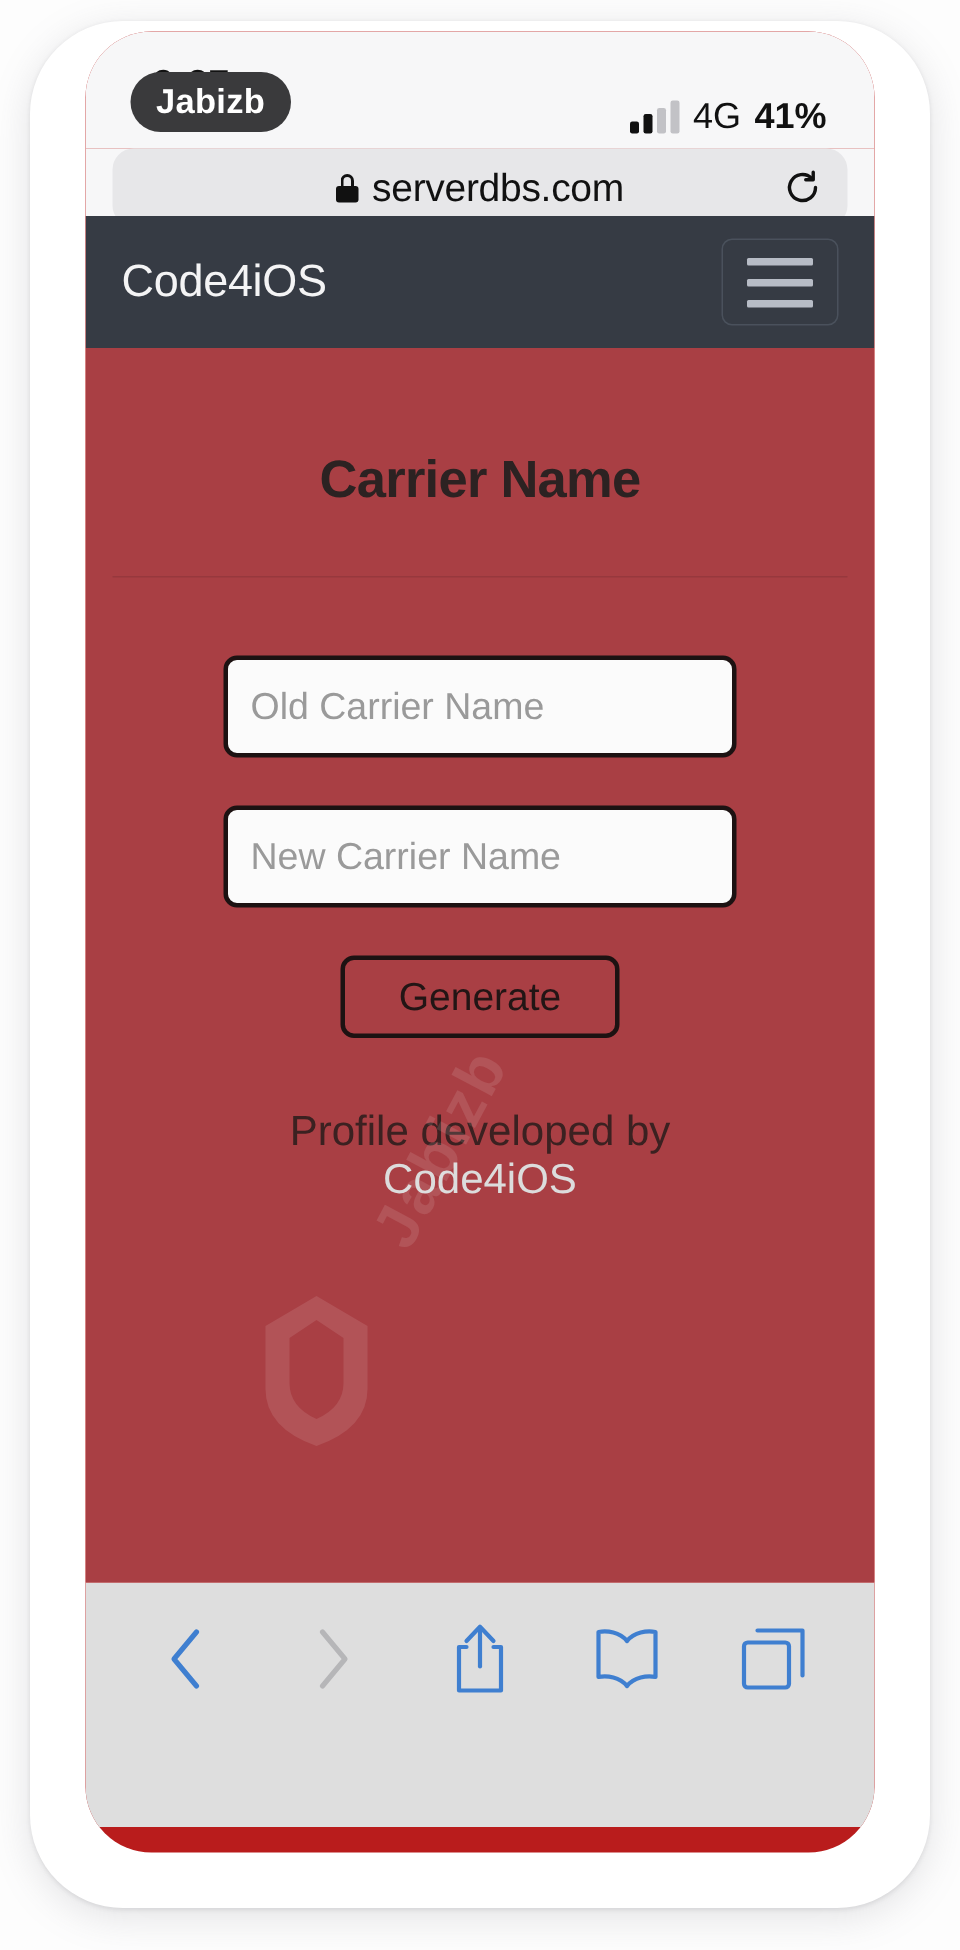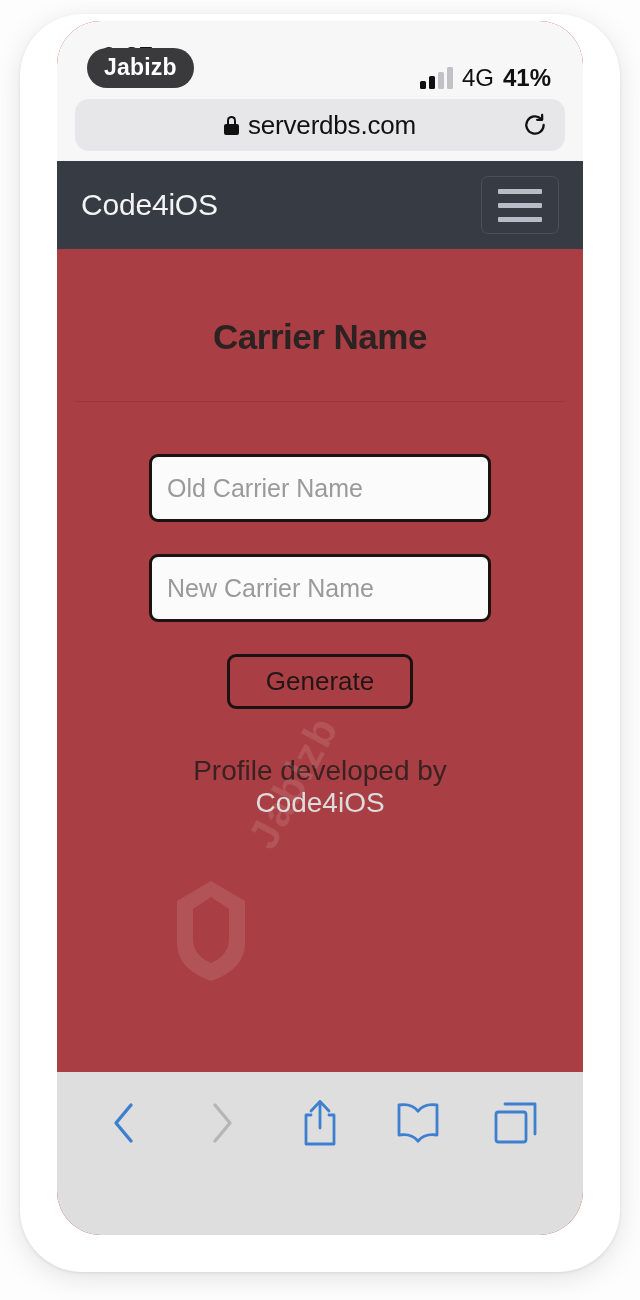--- a/index.html
+++ b/index.html
@@ -52,21 +52,21 @@
   .signal { display: flex; align-items: flex-end; gap: 3px; height: 22px; }
   .signal i { display: block; width: 6px; border-radius: 1.5px; background: #111; }
   .signal i:nth-child(1) { height: 8px; }
   .signal i:nth-child(2) { height: 13px; }
   .signal i:nth-child(3) { height: 17px; background: #c2c2c6; }
   .signal i:nth-child(4) { height: 22px; background: #c2c2c6; }
   .net-label { font-size: 24px; color: #111; line-height: 22px; }
   .battery-label { font-size: 24px; font-weight: bold; color: #111; line-height: 22px; }
 
   
-  .urlbar-wrap { height: 62px; padding: 0 18px; background: #f7f7f8; }
+  .urlbar-wrap { height: 45px; padding: 0 18px; background: #f7f7f8; }
   .urlbar {
     position: relative; height: 52px; width: 100%;
     background: #e7e7e9; border-radius: 14px;
     display: flex; align-items: center; justify-content: center;
   }
   .lock-icon { width: 15px; height: 19px; position: relative; margin-right: 9px; display:inline-block; }
   .lock-icon .shackle {
     position: absolute; top: 0; left: 3px; width: 9px; height: 9px;
     border: 2.4px solid #111; border-bottom: none;
     border-radius: 5px 5px 0 0;

